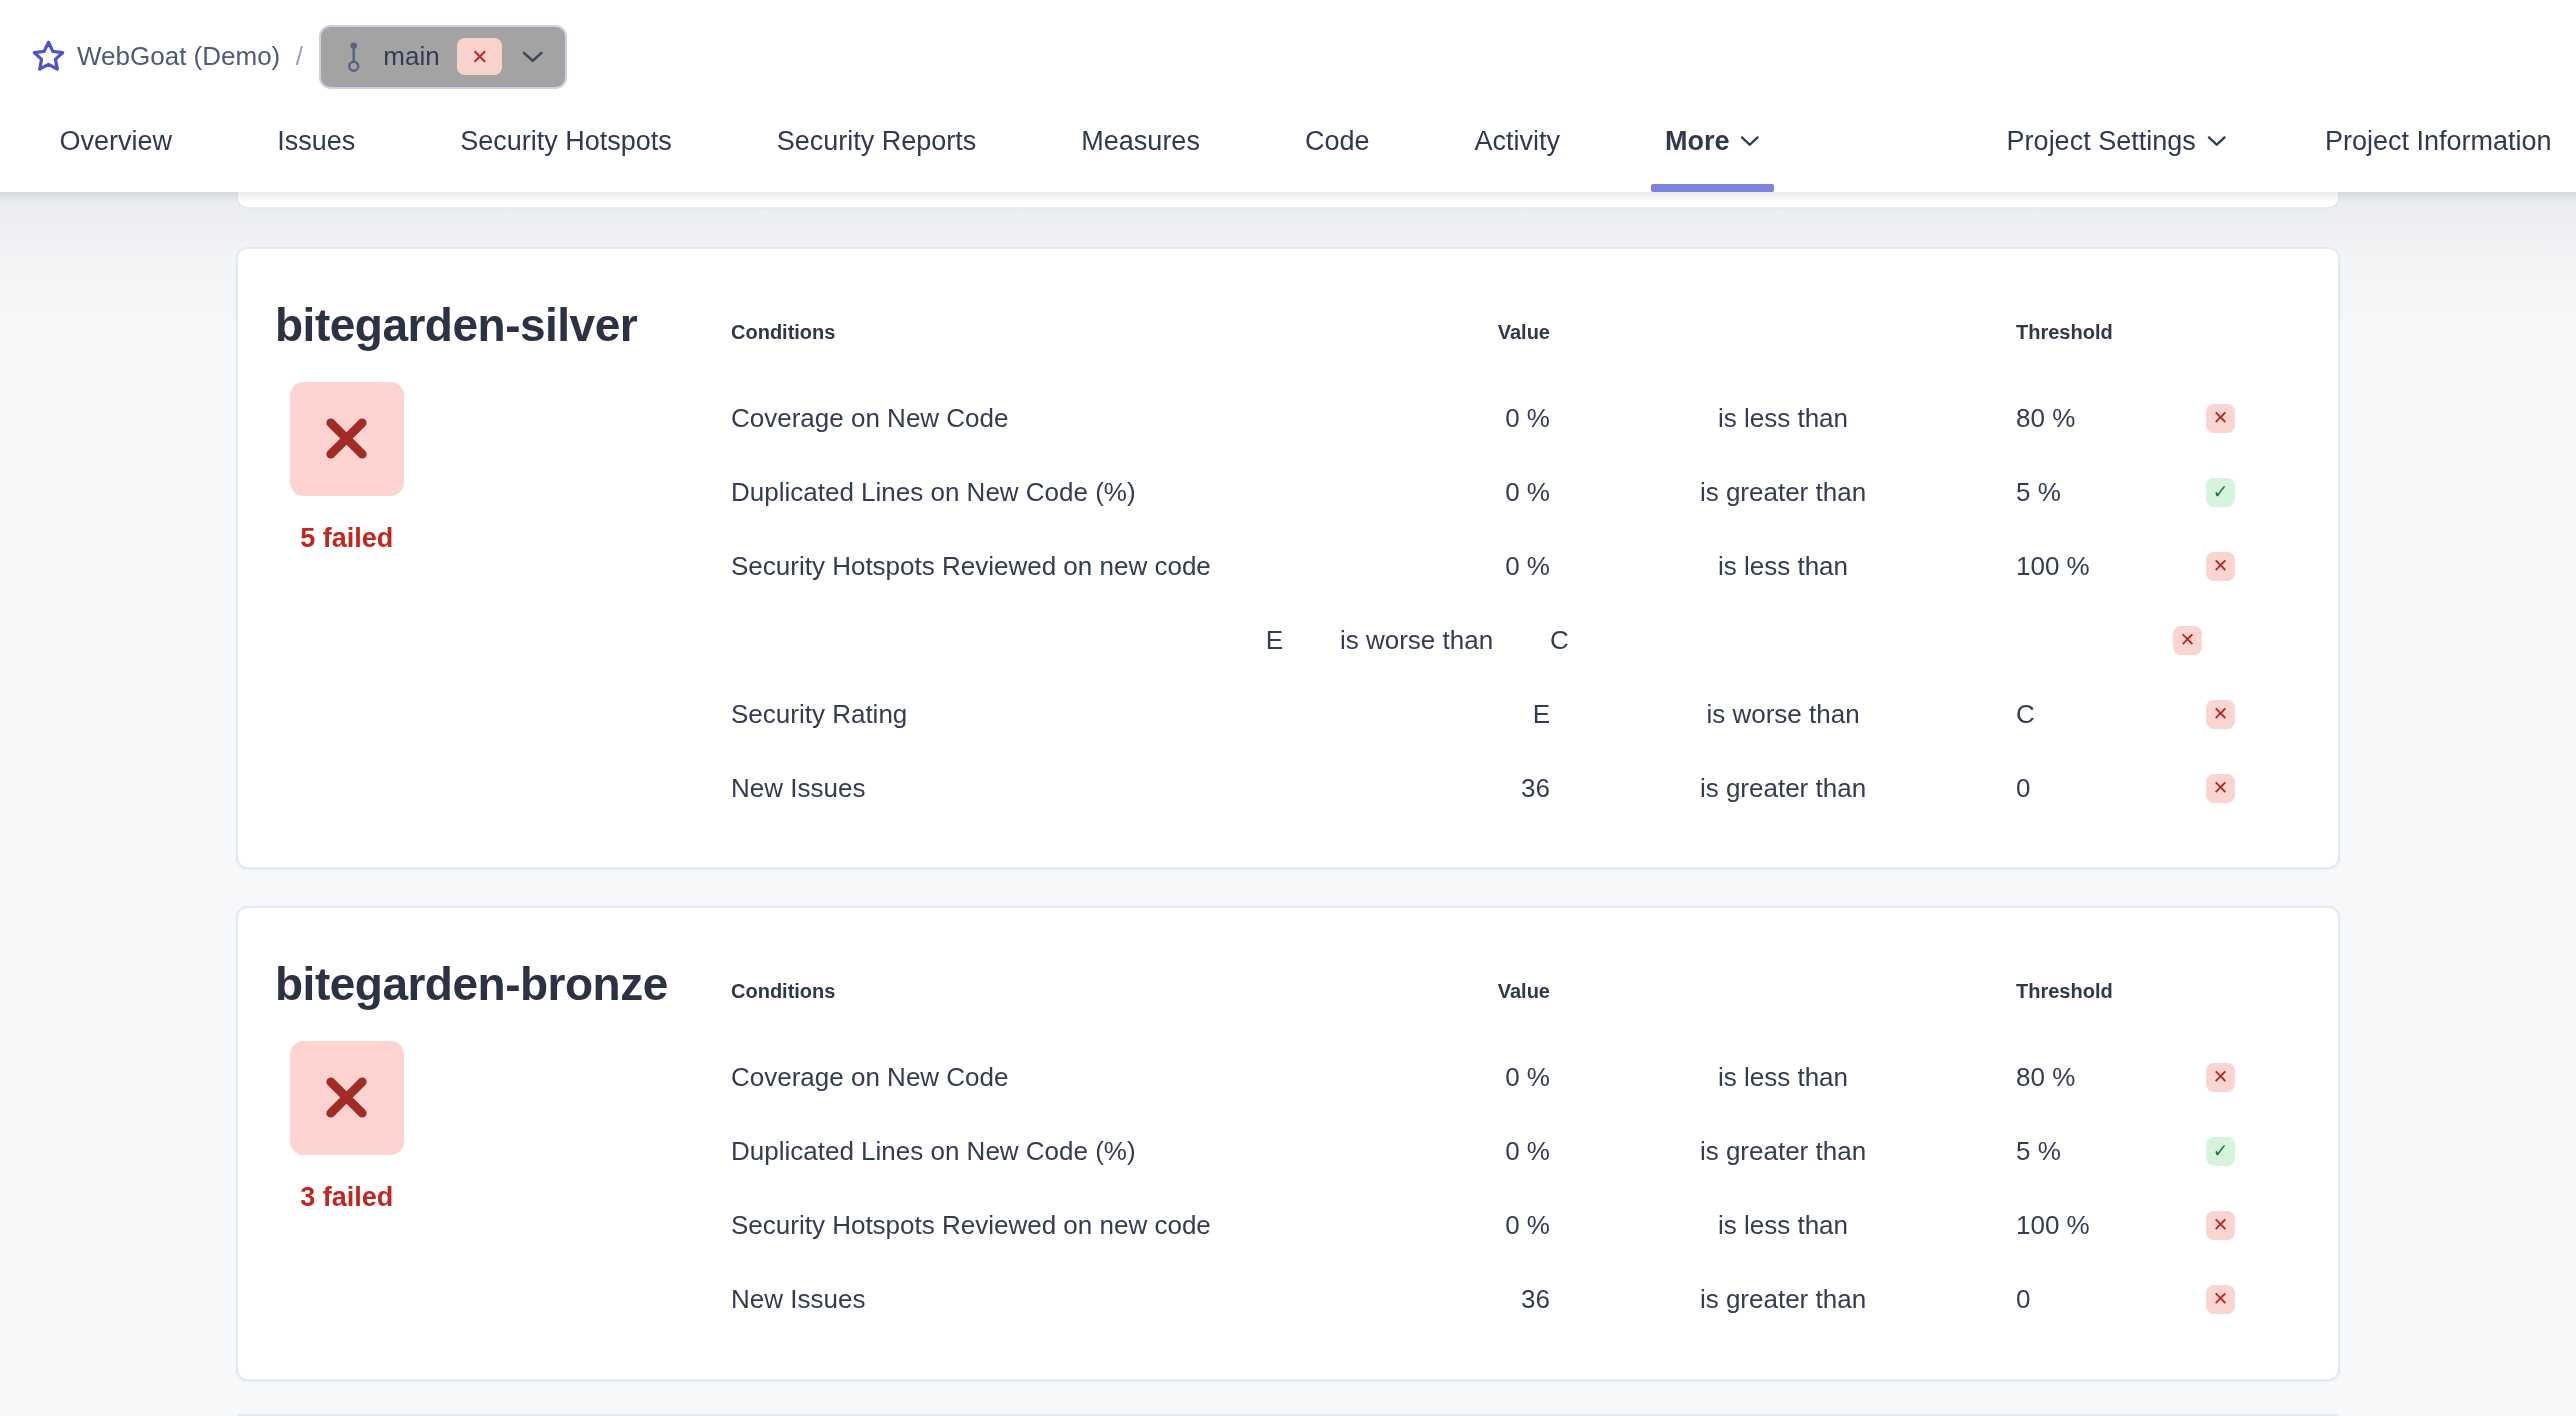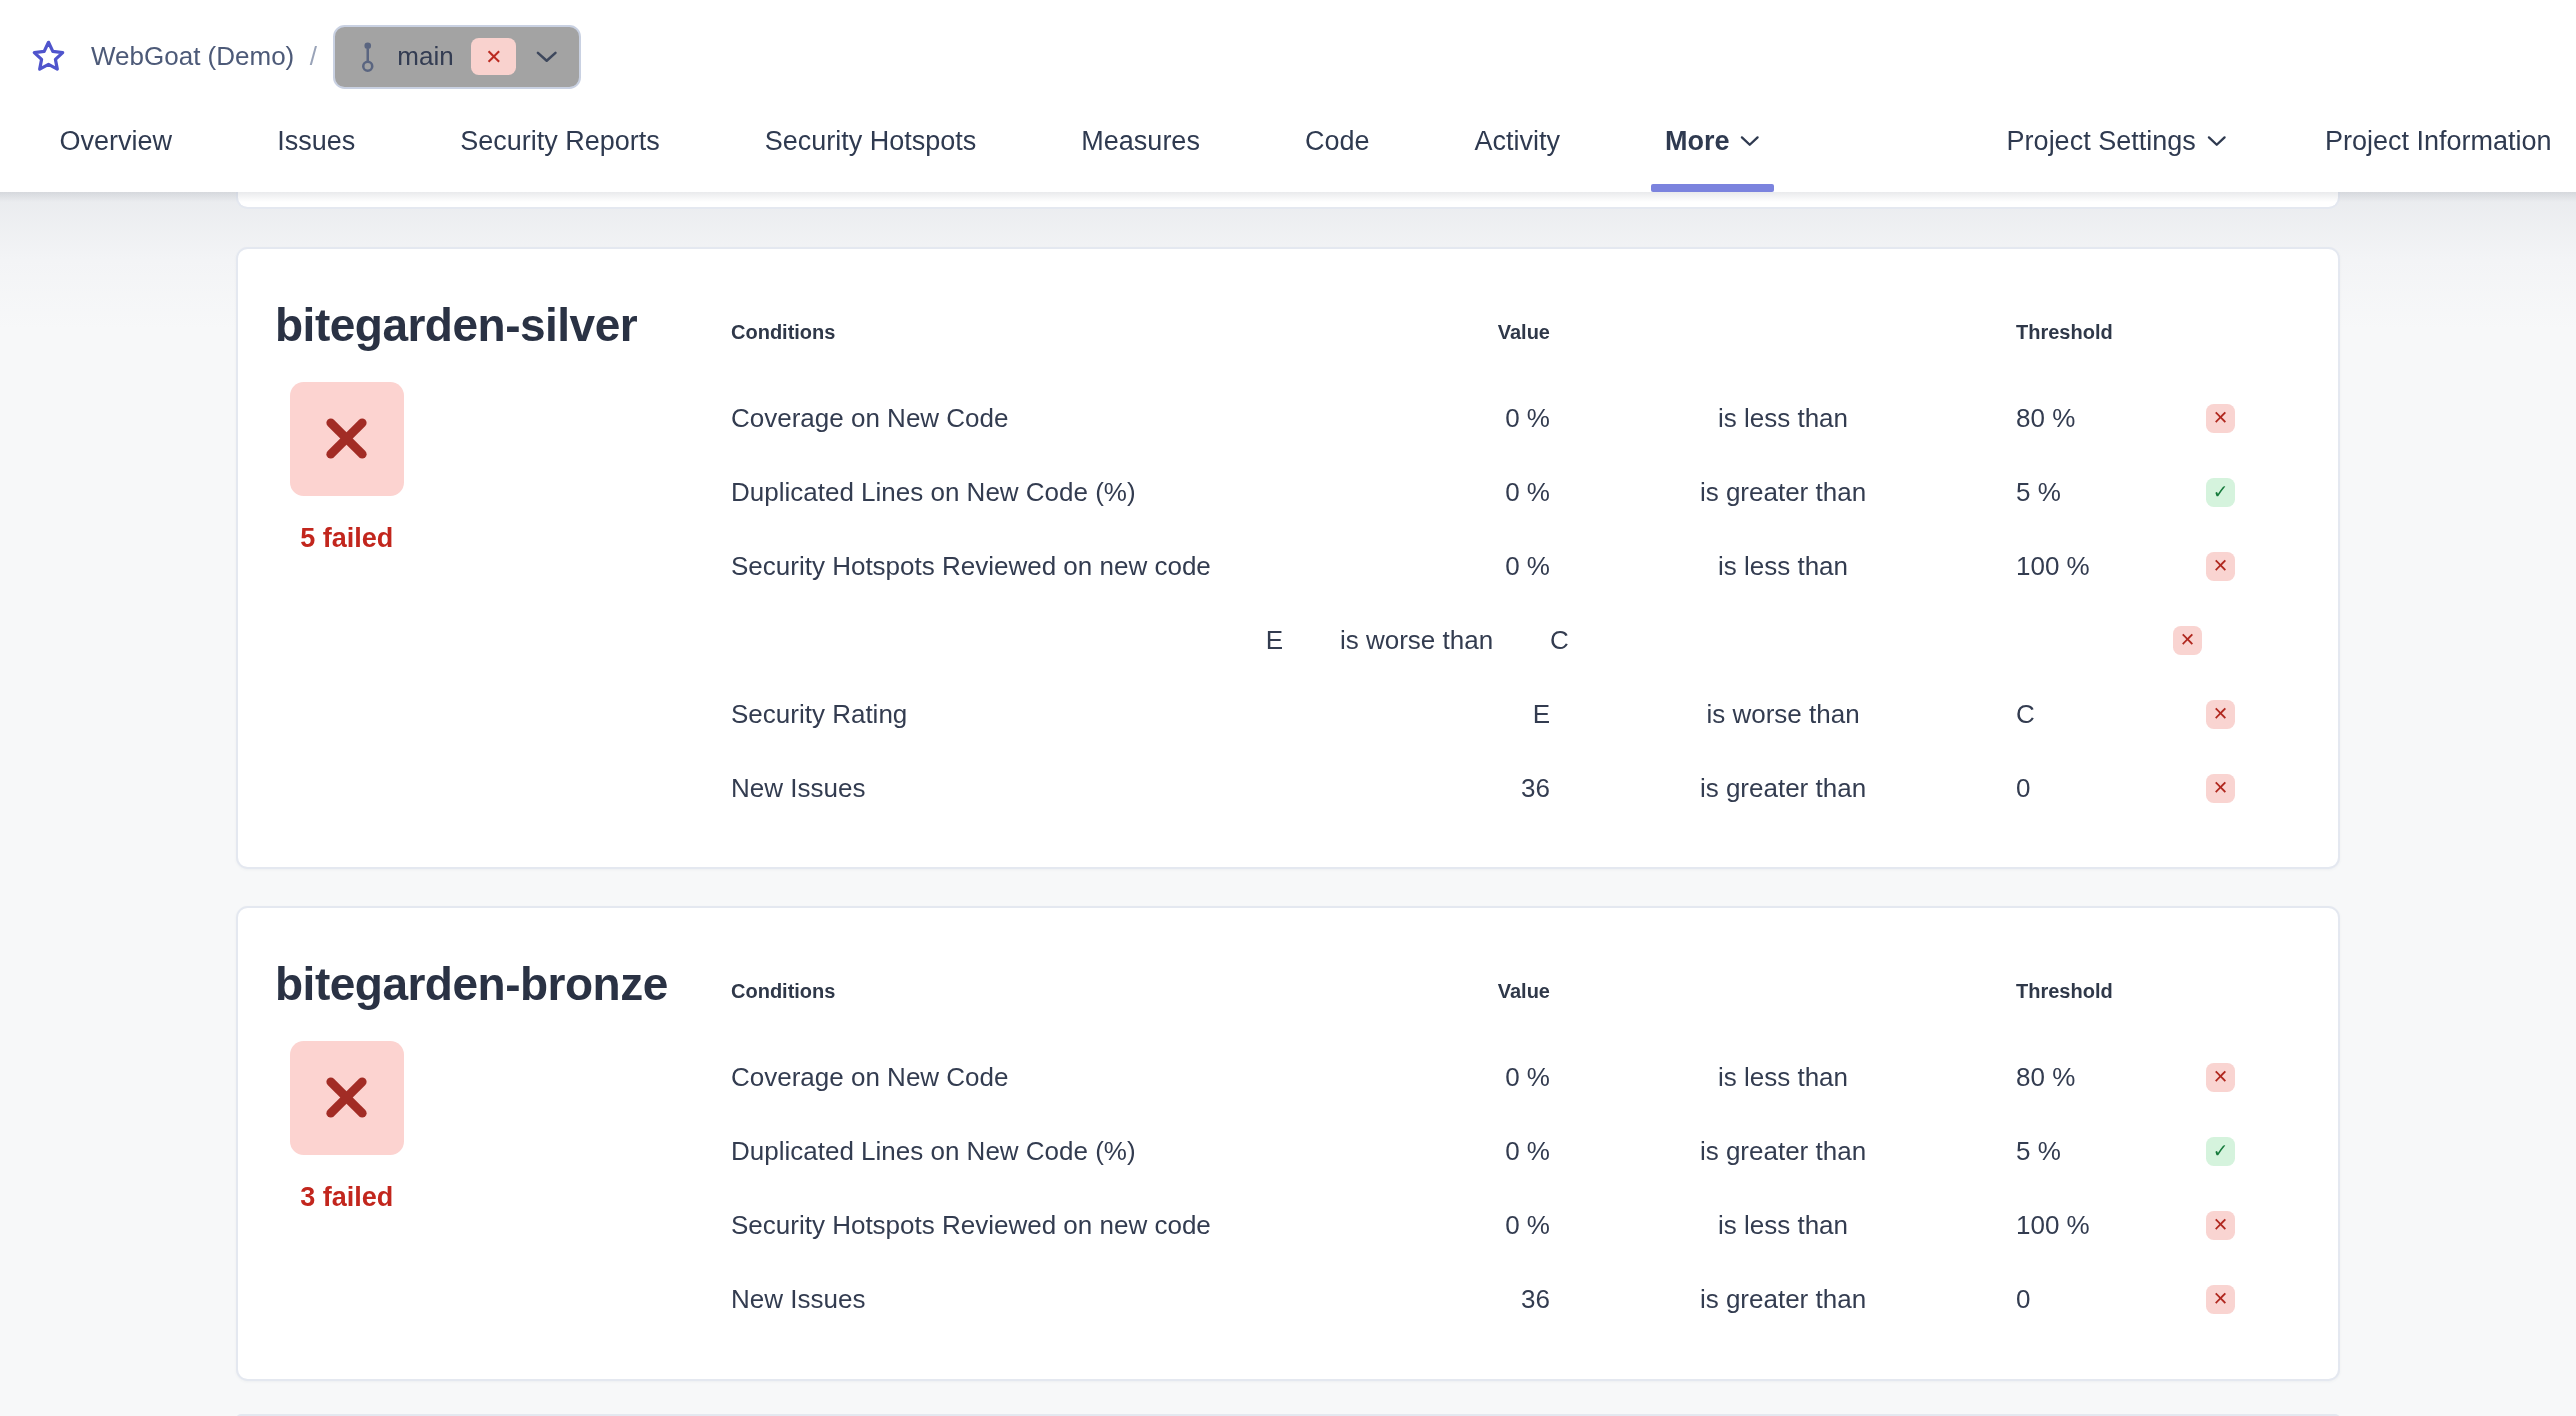--- a/index.html
+++ b/index.html
@@ -12,21 +12,21 @@
 
   
   .header {
     height:192px; background:#ffffff; position:relative; z-index:2;
   }
   .breadcrumb {
     display:flex; align-items:center; padding:23.5px 0 0 29px; height:90px;
   }
   .star-btn { width:39px; height:39px; border:none; background:transparent; cursor:pointer; display:flex; align-items:center; justify-content:center; }
   .project-link {
-    margin-left:23px; font-size:26px; color:#4d5a78; text-decoration:none;
+    margin-left:9px; font-size:26px; color:#4d5a78; text-decoration:none;
   }
   .crumb-sep { margin:0 15.6px; font-size:26px; color:#99a3b8; }
   .branch-select {
     display:flex; align-items:center; gap:17.6px;
     border:2px solid #c9d1e2; border-radius:11.7px;
     padding:11.7px 19.5px 11.7px 21.5px; background:#a3a3a3; cursor:pointer; height:64px;
   }
   .branch-name { font-size:26px; color:#333c52; }
   .branch-badge {
     width:45px; height:37px; border-radius:7.8px; background:#f9d2ce;
@@ -145,24 +145,24 @@
   </div>
 
   <div class="nav">
     <a class="tab" href="#">
         <span>Overview</span>
       </a>
     <a class="tab" href="#">
         <span>Issues</span>
       </a>
     <a class="tab" href="#">
+        <span>Security Hotspots</span>
+      </a>
+    <a class="tab" href="#">
         <span>Security Reports</span>
-      </a>
-    <a class="tab" href="#">
-        <span>Security Hotspots</span>
       </a>
     <a class="tab" href="#">
         <span>Measures</span>
       </a>
     <a class="tab" href="#">
         <span>Code</span>
       </a>
     <a class="tab" href="#">
         <span>Activity</span>
       </a>

